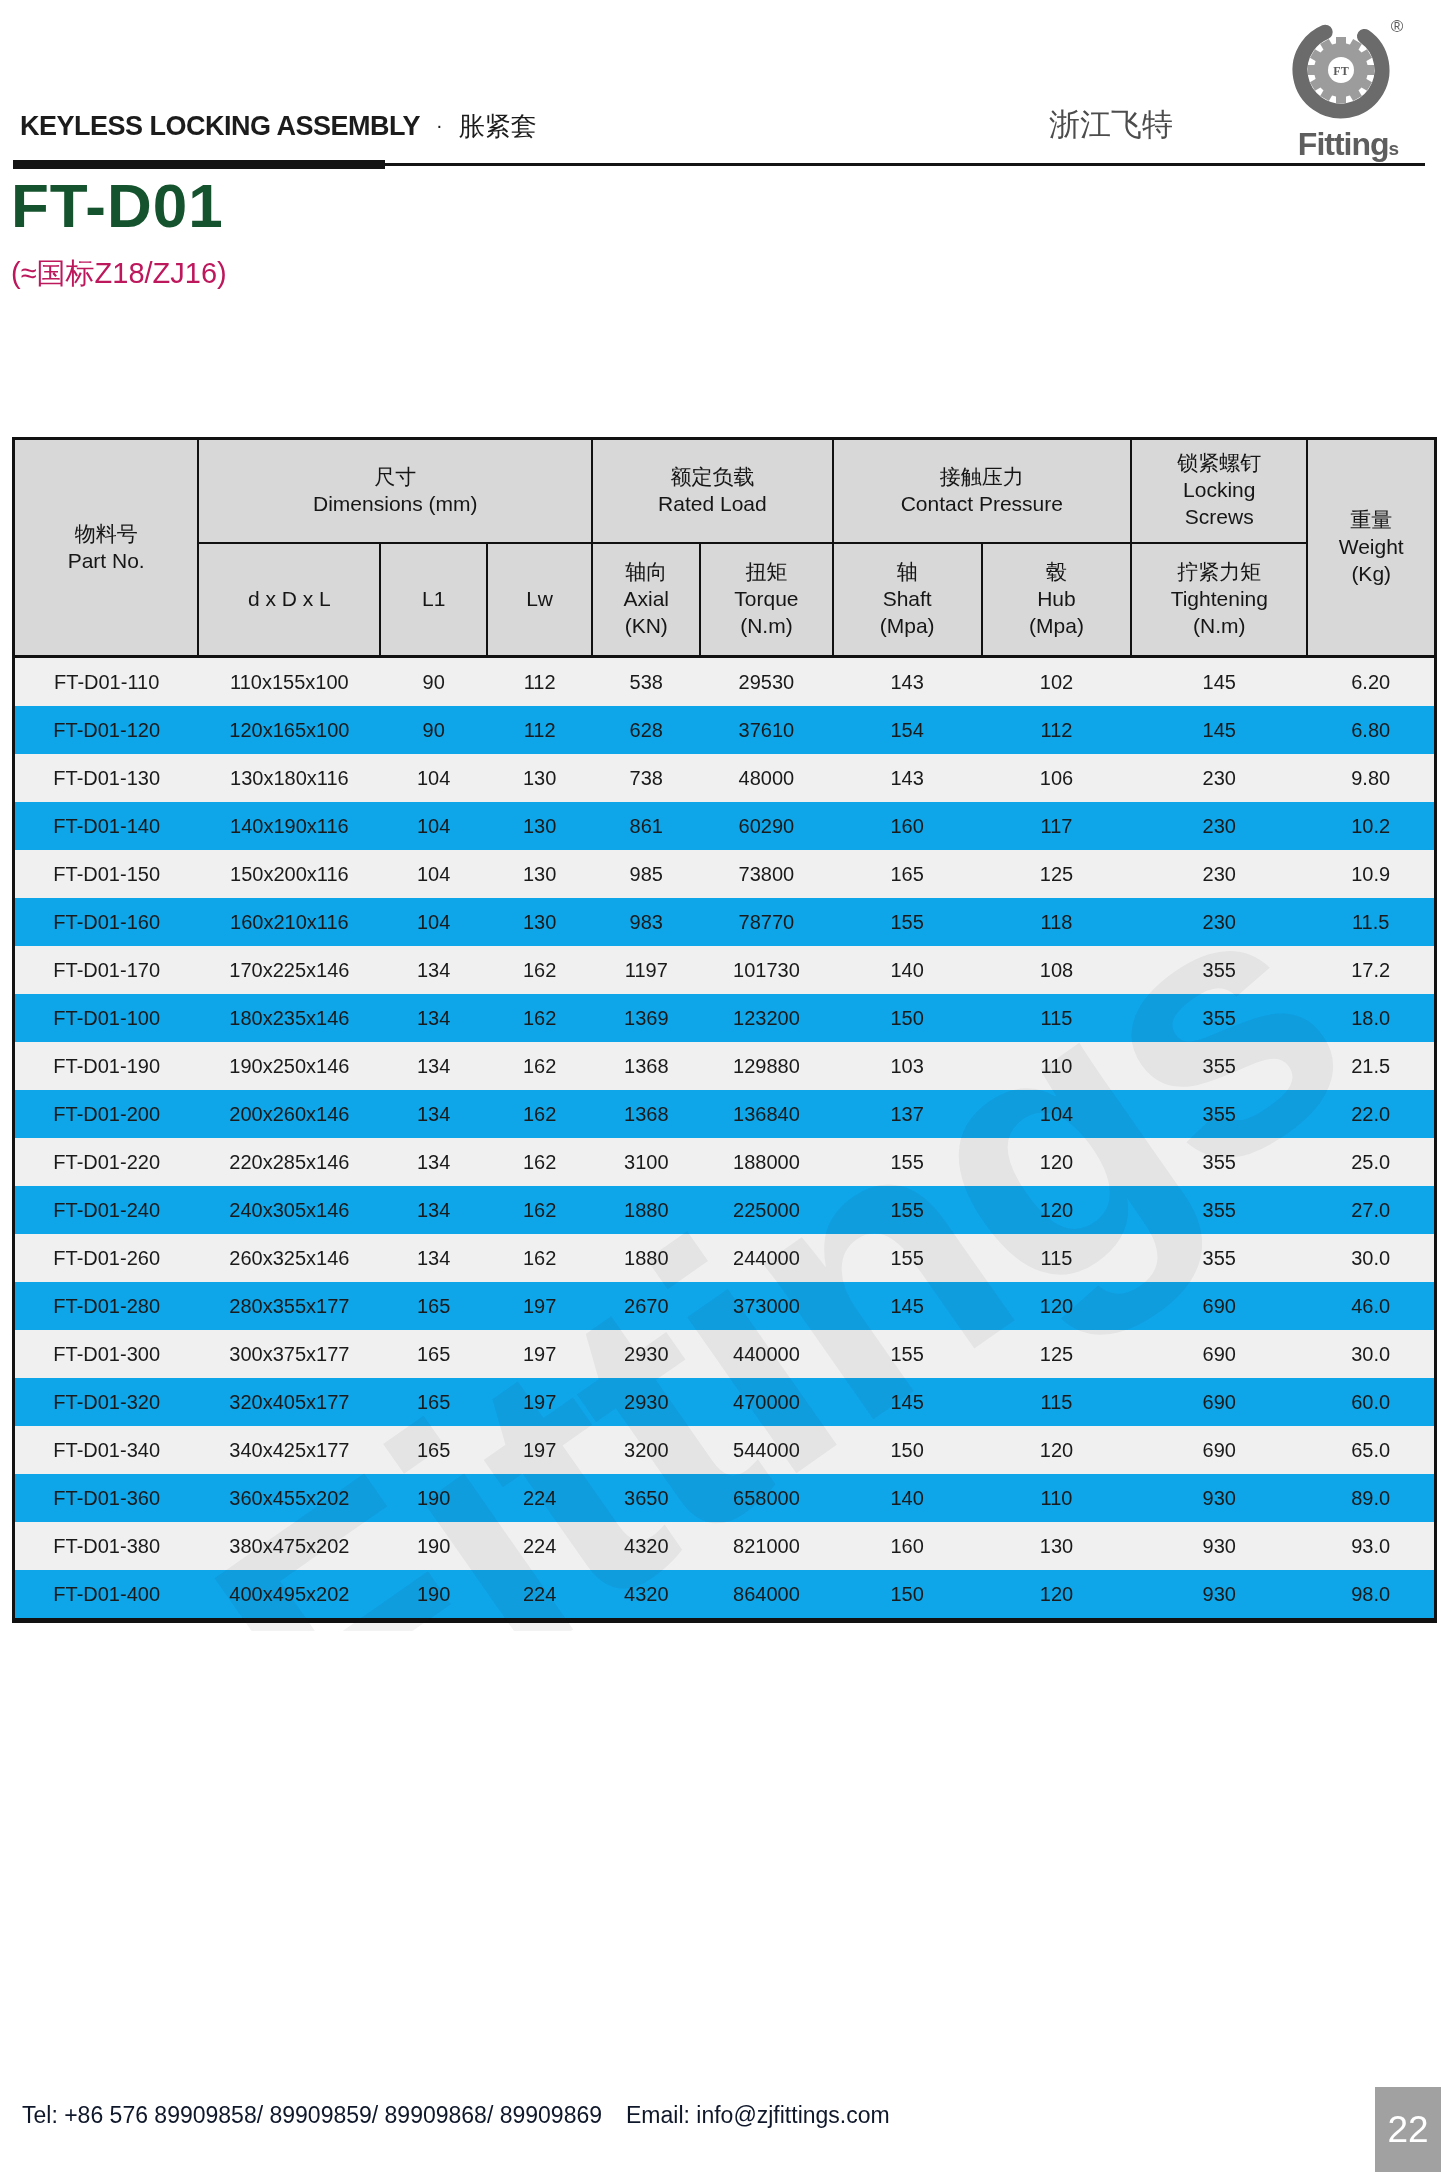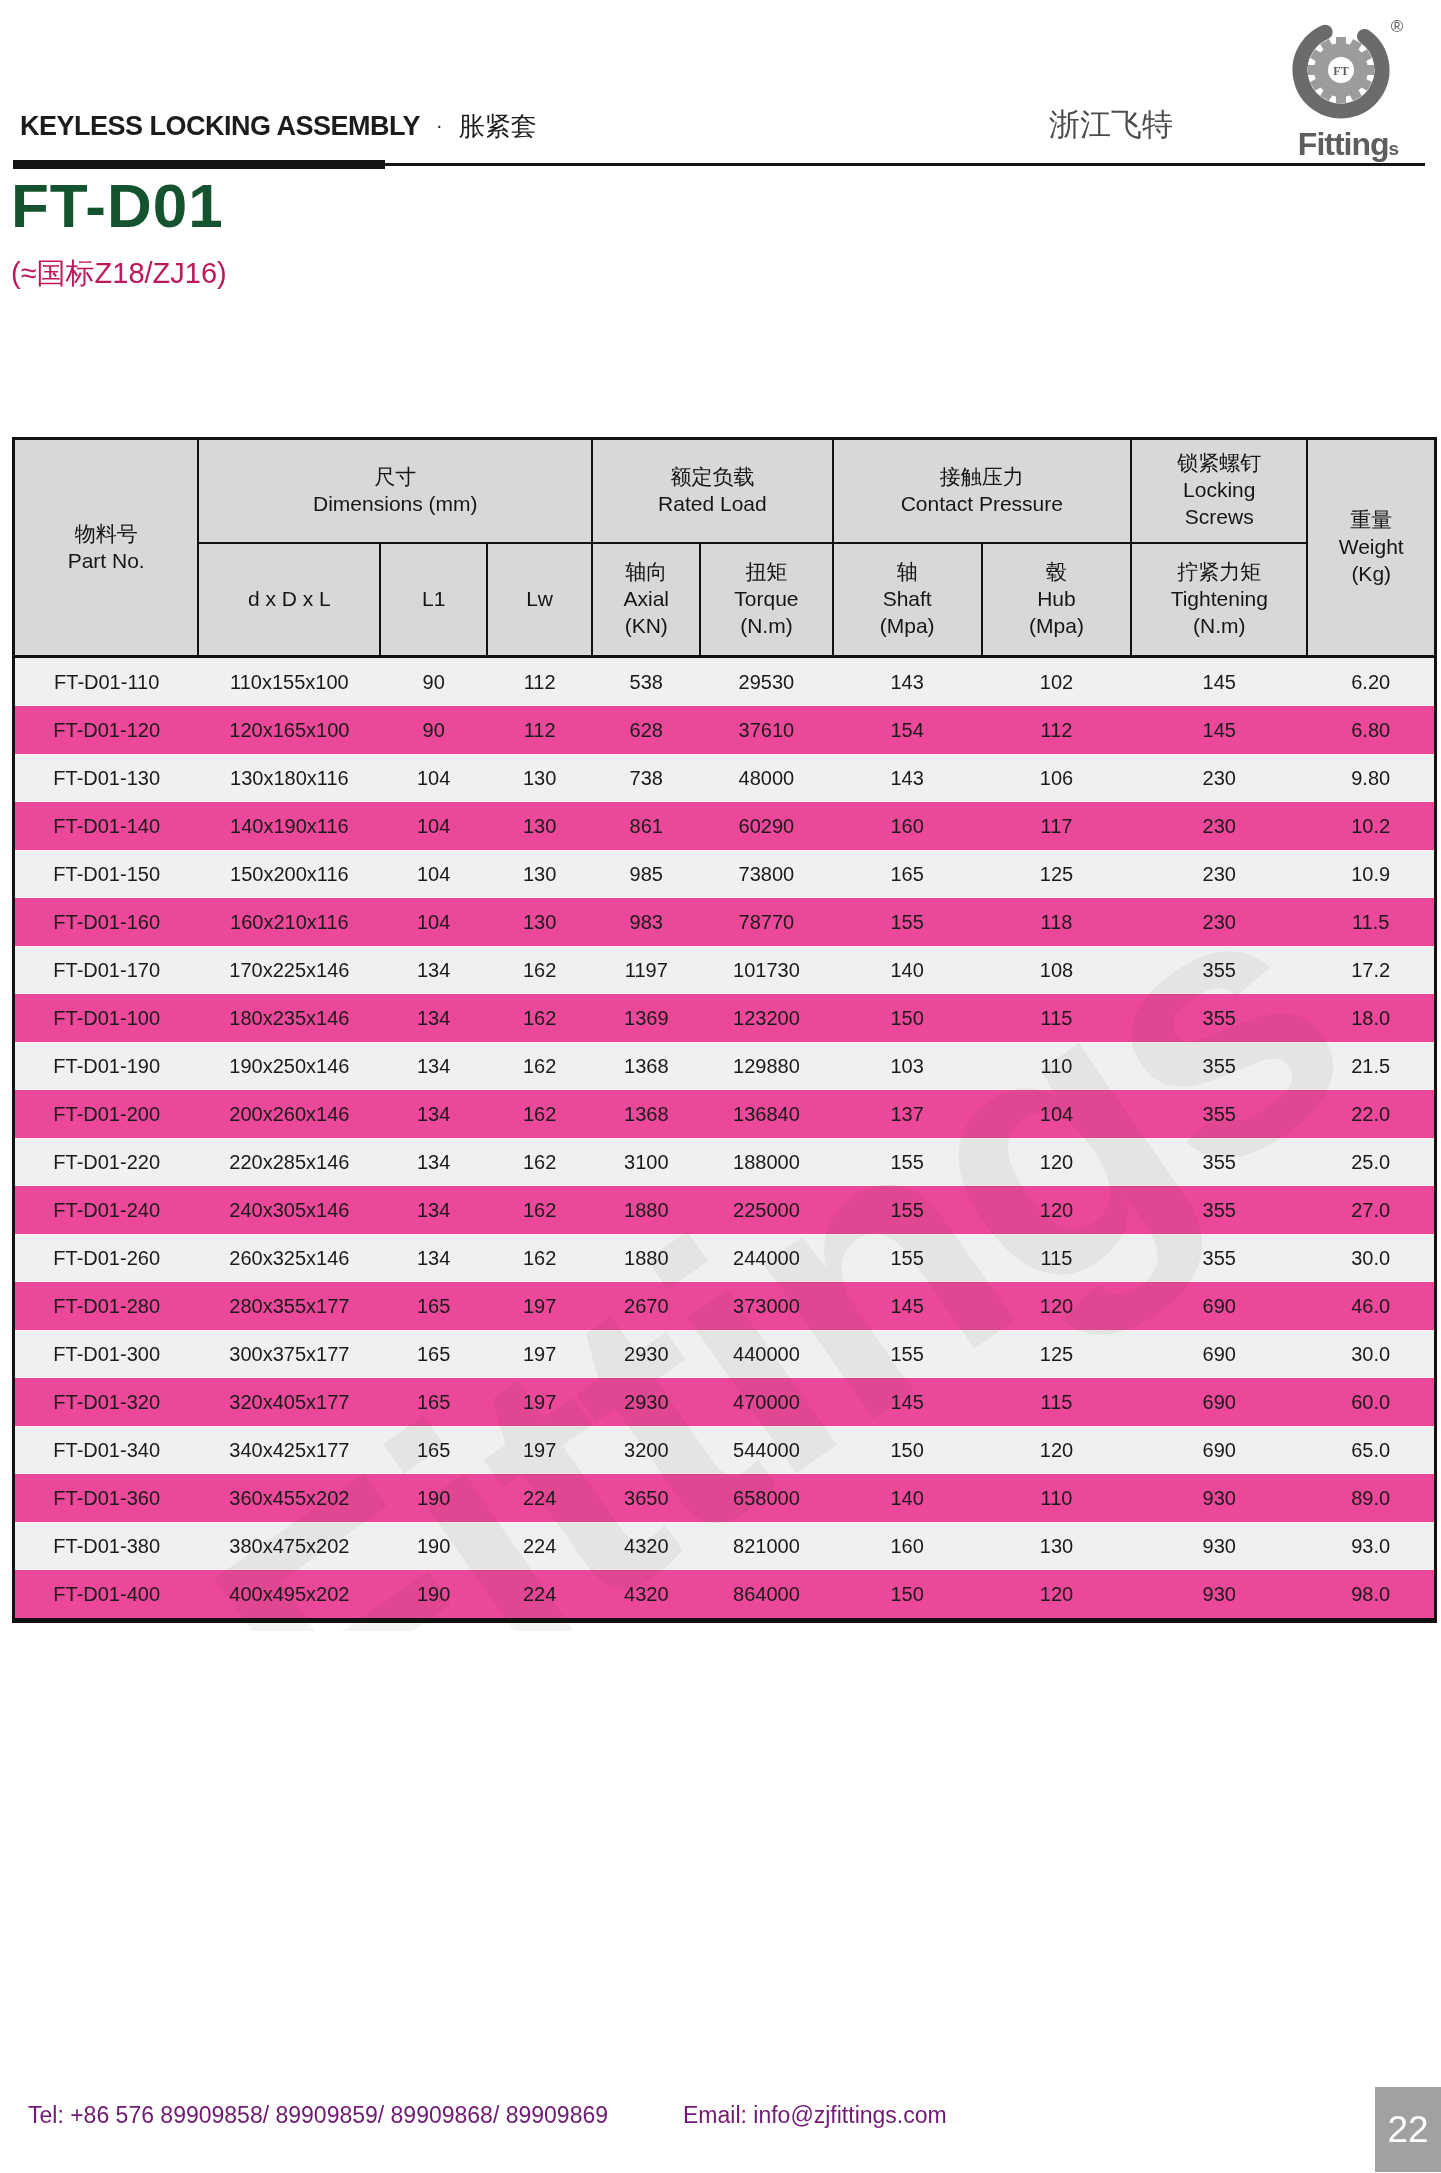--- a/index.html
+++ b/index.html
@@ -27,30 +27,30 @@
   
   .table-zone{position:absolute;top:437px;left:12px;width:1425px;height:1194px;overflow:hidden;}
   table{width:100%;border-collapse:collapse;table-layout:fixed;position:relative;z-index:1;}
   table{border:3px solid #111;border-bottom:5px solid #111;}
   thead{border-bottom:3px solid #111;}
   thead th{border:2px solid #111;background:#d8d8d8;font-weight:normal;font-size:21px;line-height:1.28;padding:2px 0;vertical-align:middle;}
   thead tr.group-row{height:104px;}
   thead tr.sub-row{height:114px;}
   tbody td{height:48px;text-align:center;font-size:20px;padding:0;border:none;color:#1a1a1a;}
   tbody tr.odd{background:#f0f0f0;}
-  tbody tr.even{background:#ec4899;}
+  tbody tr.even{background:#0ea5e9;}
   .hline{display:block;}
 
   
   .watermark{position:absolute;left:150px;top:1108px;transform:rotate(-35deg);transform-origin:0 0;
      font-size:360px;font-weight:800;letter-spacing:-6px;color:rgba(40,40,40,0.055);
      white-space:nowrap;z-index:2;pointer-events:none;line-height:1;}
 
   
-  .footer{position:absolute;top:2102px;left:28px;display:flex;gap:75px;font-size:23px;color:#701a75;white-space:nowrap;}
+  .footer{position:absolute;top:2102px;left:22px;display:flex;gap:24px;font-size:23px;color:#0f172a;white-space:nowrap;}
   .page-box{position:absolute;top:2087px;right:0;width:66px;height:85px;background:#a1a1a1;color:#ffffff;
      display:flex;align-items:center;justify-content:center;font-size:37px;}
 </style>
 </head>
 <body>
 
 <div class="page">
 
   <div class="topbar">
     <div class="title-line">

